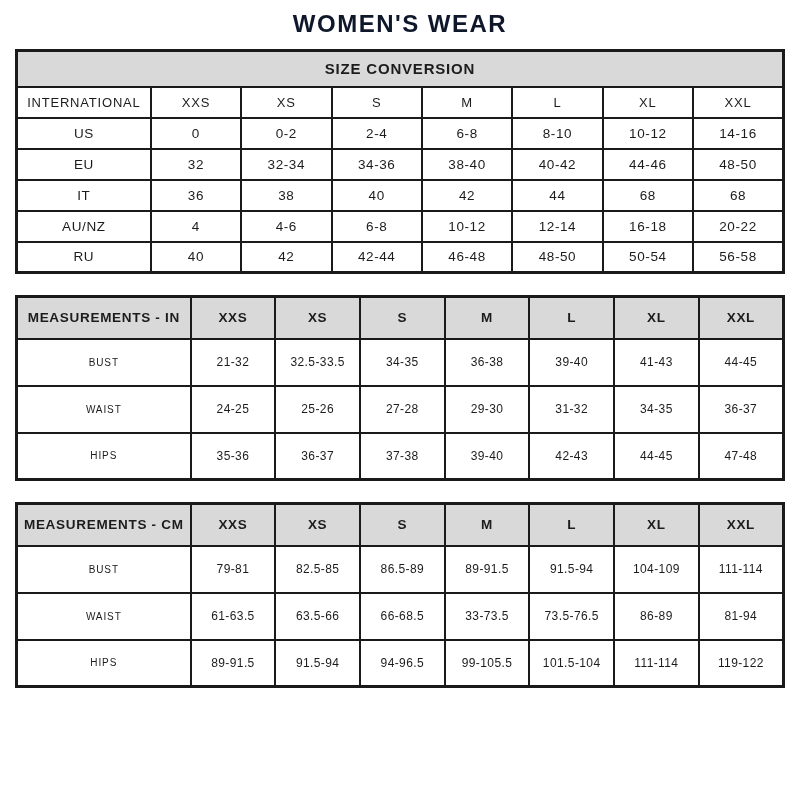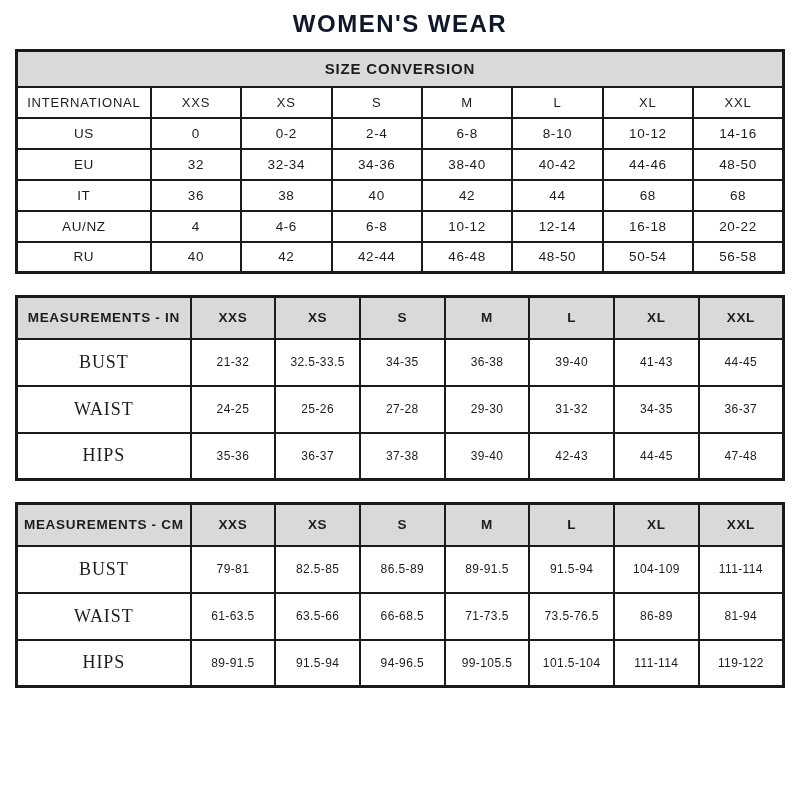--- a/index.html
+++ b/index.html
@@ -50,21 +50,21 @@
   
   .meas { margin-bottom: 11px; margin-top: 21px; }
   .meas th {
     background: #d9d9d9;
     height: 42px;
     font-size: 13.5px;
     font-weight: 700;
     letter-spacing: 0.7px;
   }
   .meas td { height: 47px; }
-  .meas td.rowlabel { font-size: 18px; font-weight: 400; letter-spacing: 0.9px; font-family: Liberation Serif, serif; }
+  .meas td.rowlabel { font-size: 10px; font-weight: 400; letter-spacing: 0.9px; }
   .meas td.val { font-size: 12px; font-weight: 400; letter-spacing: 0.4px; }
 </style>
 </head>
 <body>
 
 <div class="page">
 
   <h1 class="title">WOMEN'S WEAR</h1>
 
   <table class="tbl conversion">
@@ -212,21 +212,21 @@
           <td class="val">89-91.5</td>
           <td class="val">91.5-94</td>
           <td class="val">104-109</td>
           <td class="val">111-114</td>
         </tr>
         <tr>
           <td class="rowlabel">WAIST</td>
           <td class="val">61-63.5</td>
           <td class="val">63.5-66</td>
           <td class="val">66-68.5</td>
-          <td class="val">71-73.5</td>
+          <td class="val">33-73.5</td>
           <td class="val">73.5-76.5</td>
           <td class="val">86-89</td>
           <td class="val">81-94</td>
         </tr>
         <tr>
           <td class="rowlabel">HIPS</td>
           <td class="val">89-91.5</td>
           <td class="val">91.5-94</td>
           <td class="val">94-96.5</td>
           <td class="val">99-105.5</td>

